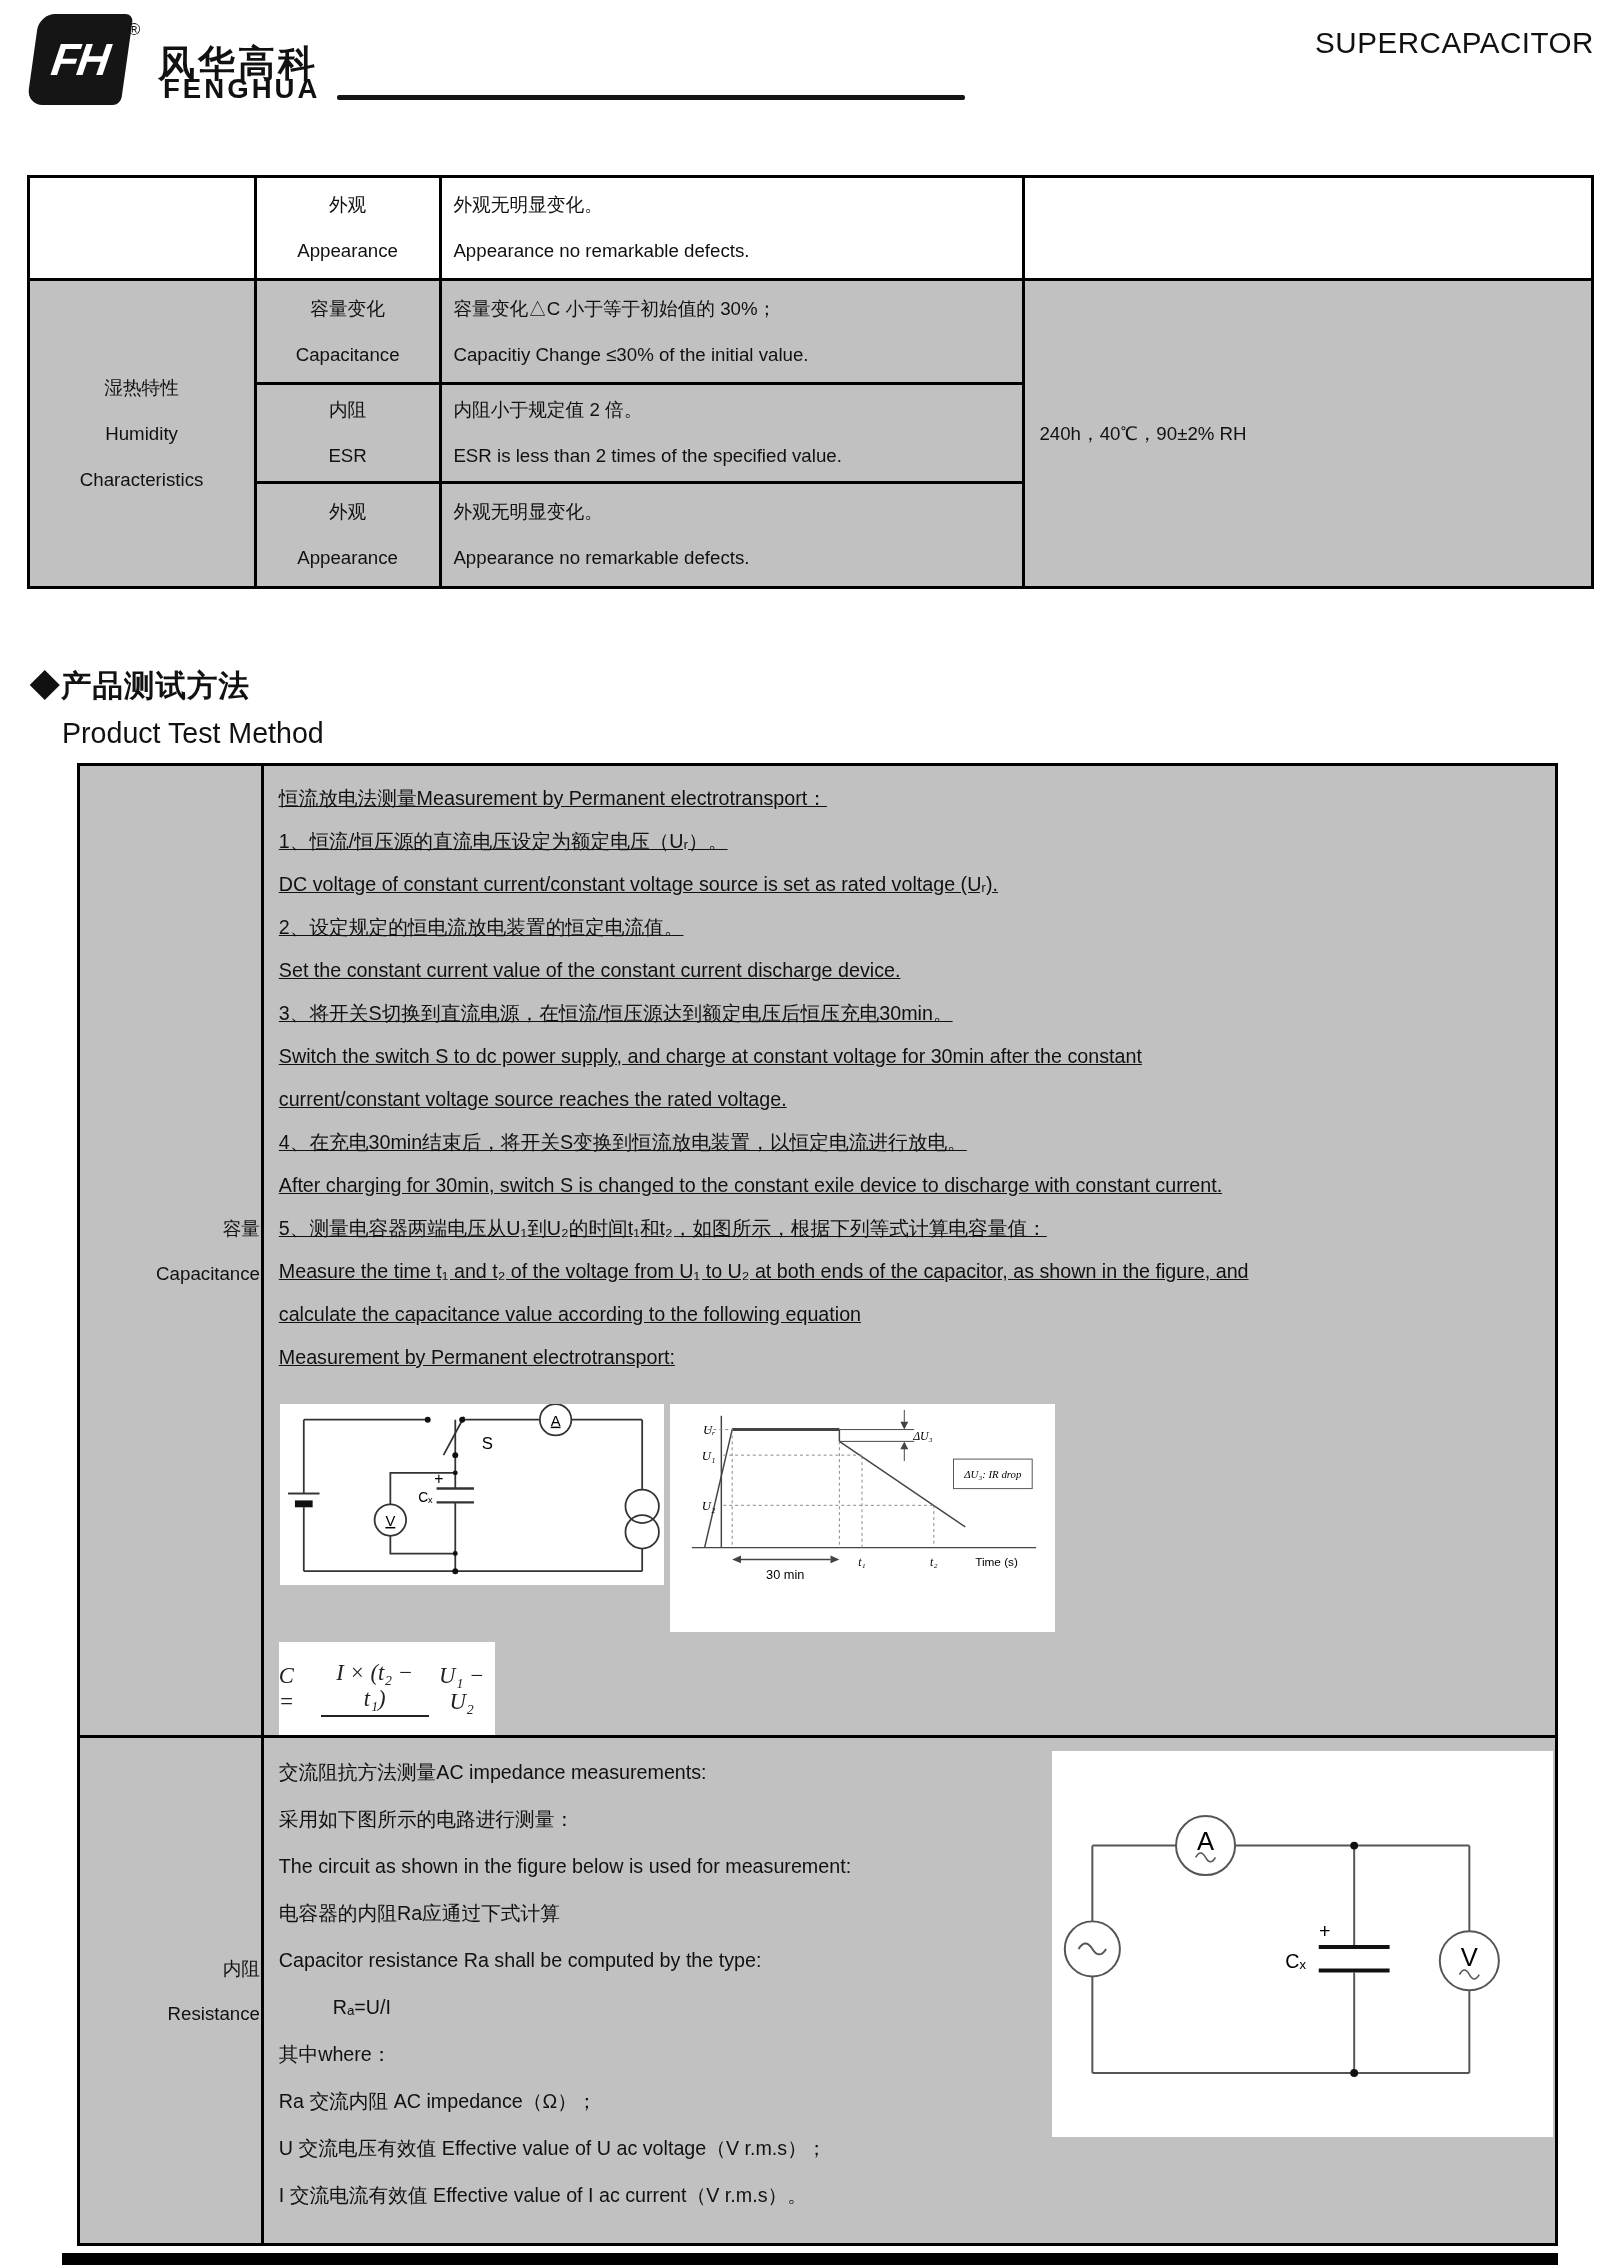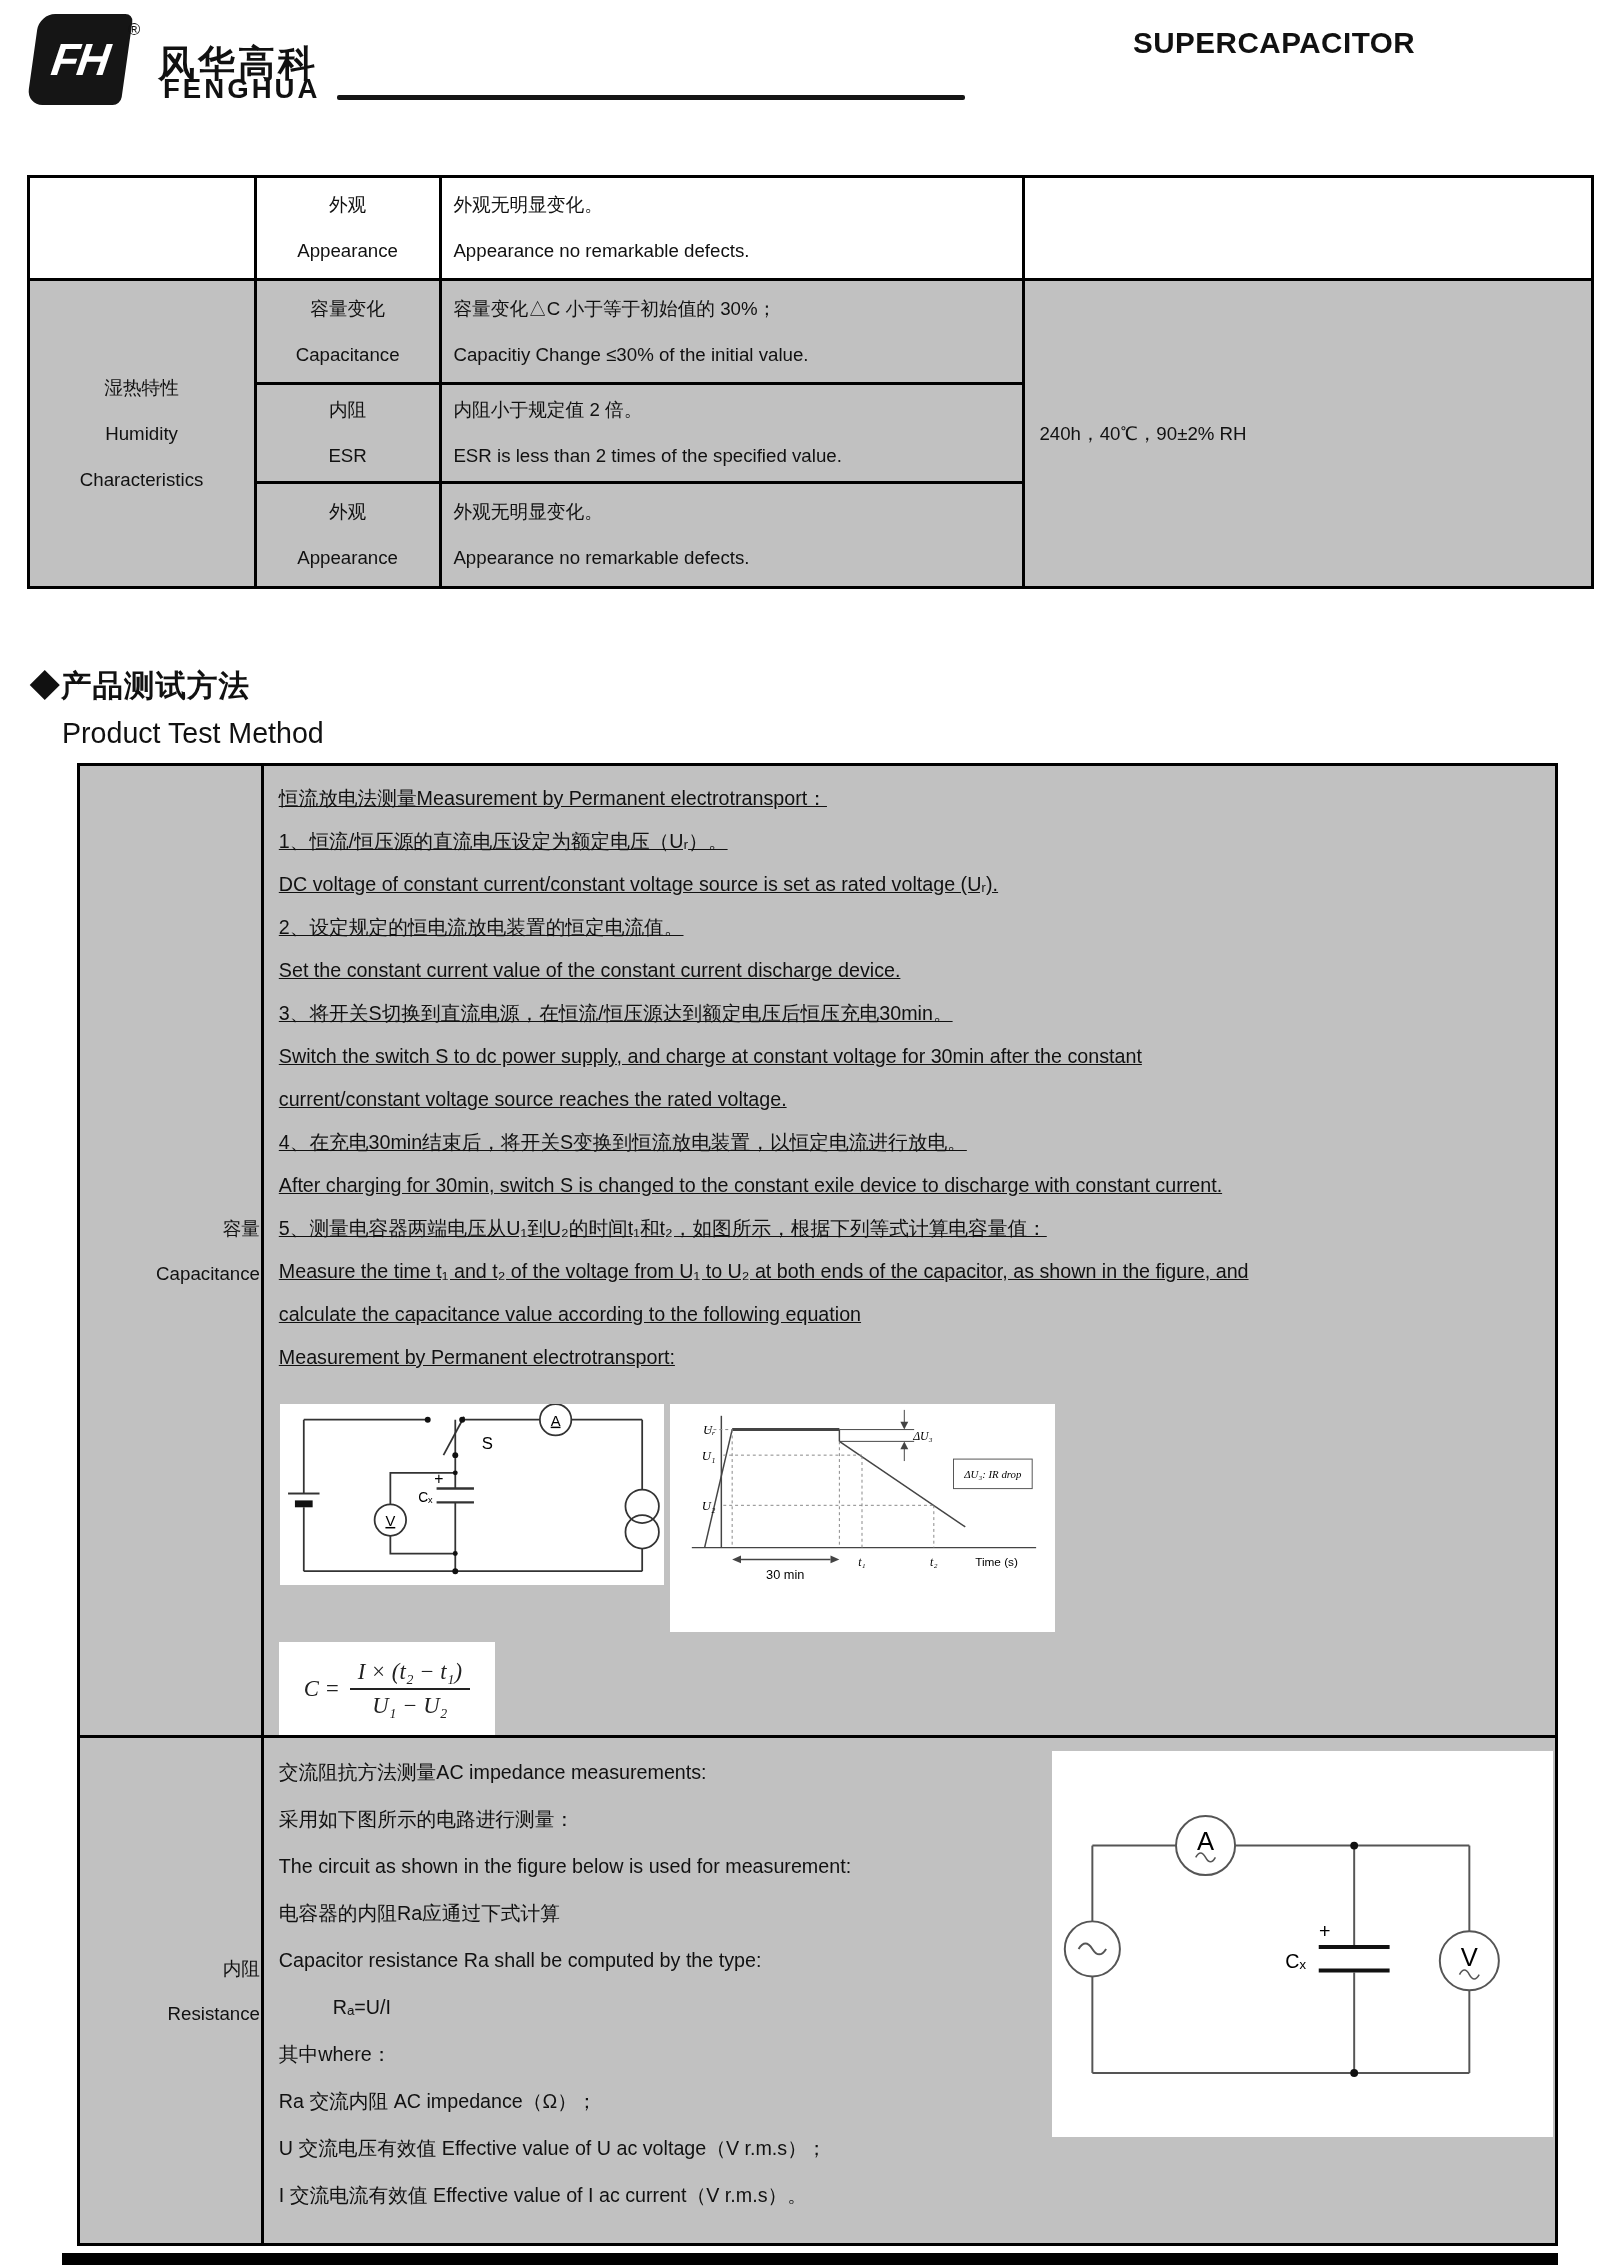--- a/index.html
+++ b/index.html
@@ -8,22 +8,22 @@
 
   
   .emblem{position:absolute;left:32.5px;top:13.8px;width:94px;height:91px;background:#151515;
           border-radius:15.8px 7.9px 7.9px 15.8px;transform:skewX(-8deg);
           display:flex;align-items:center;justify-content:center;}
   .emblem span{color:#fff;font-style:italic;font-weight:bold;font-size:45px;letter-spacing:-2px;}
   .regmark{position:absolute;left:128px;top:19.7px;font-size:16.7px;}
   .brand-cn{position:absolute;left:158px;top:39px;font-size:37px;font-weight:bold;letter-spacing:3px;}
   .brand-en{position:absolute;left:163px;top:73px;font-size:27.6px;font-weight:bold;letter-spacing:3px;}
   .hline{position:absolute;left:337px;top:95px;width:628px;height:4.9px;background:#151515;border-radius:2px;}
-  .doc-title{position:absolute;left:1133px;top:25.6px;width:461px;text-align:left;
-             font-size:29.6px;font-weight:bold;letter-spacing:0.5px;}
+  .doc-title{position:absolute;left:1133px;top:25.6px;width:461px;text-align:right;
+             font-size:29.6px;font-weight:normal;letter-spacing:0.5px;}
 
   
   table{border-collapse:collapse;table-layout:fixed;}
   td{border:3px solid #000;}
   .gray{background:#c1c1c1;}
   .t1{position:absolute;left:26.6px;top:175px;}
   .t1 td{font-size:18.7px;vertical-align:middle;margin-top:8px;}
   .ctr{text-align:center;}
   .lft{text-align:left;padding-left:11.8px;}
   .ln{line-height:46px;white-space:nowrap;}
@@ -39,21 +39,21 @@
   .tline{line-height:43px;white-space:nowrap;text-decoration:underline;}
   .rline{line-height:47px;white-space:nowrap;}
   .indent{padding-left:54px;}
 
   .figrow{display:flex;gap:5.9px;margin-top:25.6px;margin-left:1px;}
   .panel{background:#fff;}
 
   .formula-box{width:216px;height:93px;background:#fff;margin-top:9.9px;
                display:flex;align-items:center;justify-content:center;
                font-family:"Liberation Serif",serif;font-style:italic;font-size:22.7px;color:#222;}
-  .frac{display:inline-flex;flex-direction:column;text-align:center;margin-left:9.9px;}
+  .frac{display:inline-flex;text-align:center;margin-left:9.9px;}
   .frac .num{border-bottom:2px solid #222;padding:0 7.9px 3px;}
   .frac .den{padding-top:3px;}
 
   .ac-panel{position:absolute;left:1052px;top:1751px;width:501px;height:386px;background:#fff;}
 
   .bottom-bar{position:absolute;left:62px;top:2253px;width:1496px;height:12.8px;background:#000;}
 
   svg text{font-family:"Liberation Serif",serif;}
   svg .sans{font-family:"Liberation Sans",sans-serif;}
 </style>

